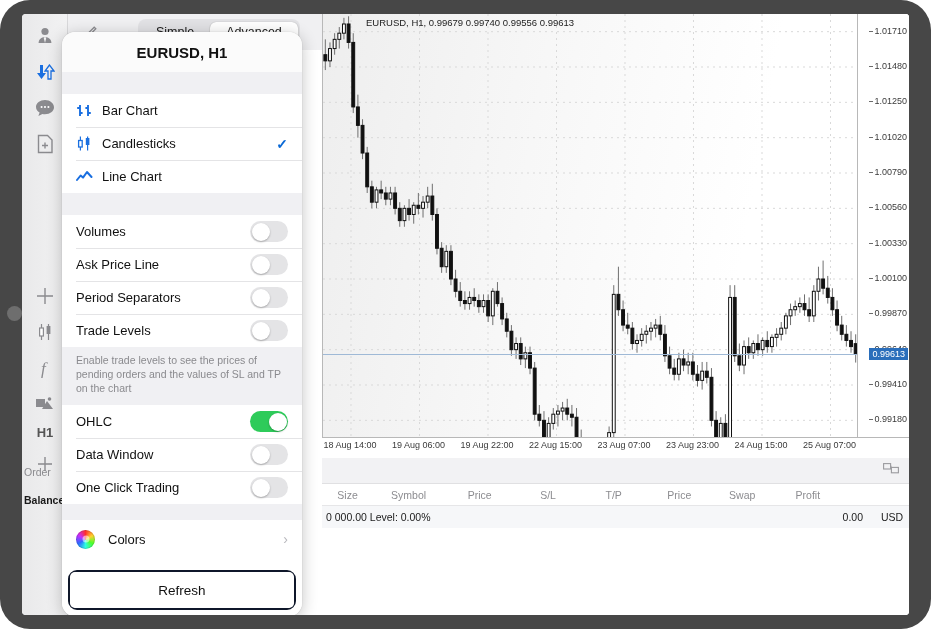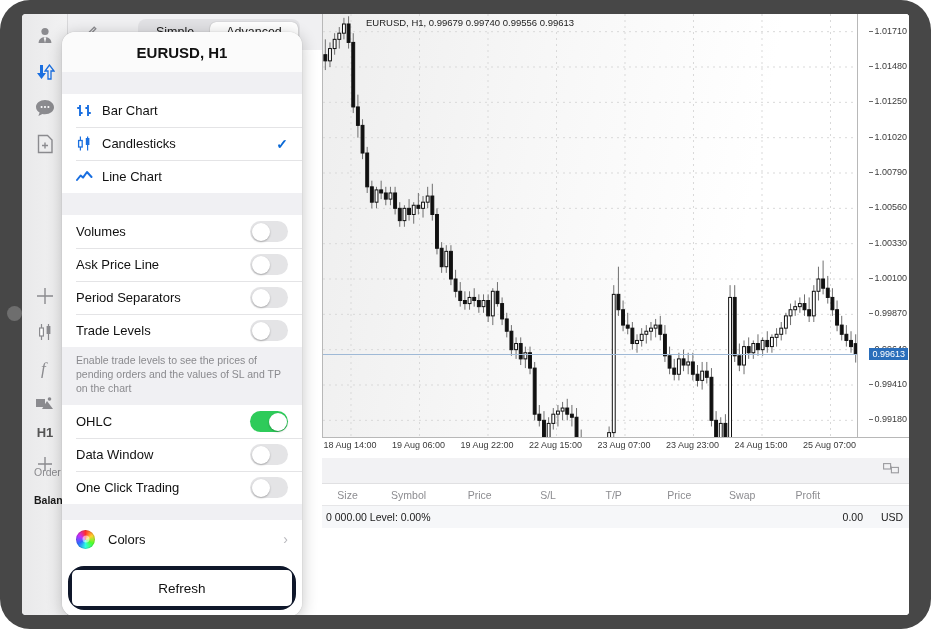--- a/index.html
+++ b/index.html
@@ -42,21 +42,21 @@
     background: linear-gradient(to right,#e9e9ea,#f2f2f3);
     border-right: 1px solid #d8d8da;
   }
   .rail-btn {
     position: absolute; left: 0; width: 46px; height: 36px;
     display: flex; align-items: center; justify-content: center;
   }
   .rail-btn svg { display:block; }
   .rail-label {
     position: absolute; left: 0; width: 46px;
-    font-size: 10.5px; color: #8a8a8e; text-align: left; padding-left: 12px;
+    font-size: 10.5px; color: #8a8a8e; text-align: left; padding-left: 2px;
     white-space: nowrap; overflow: hidden;
   }
   .rail-label.dark { color: #1a1a1a; font-weight: 700; }
   .rail-h1 {
     font-size: 13px; font-weight: 700; color: #555;
   }
 
   
   .chart-pane {
     position: absolute; left: 46px; top: 0;
@@ -220,21 +220,21 @@
     transform: translate(-50%,-50%);
     width: 7px; height: 7px; border-radius: 50%;
     background: rgba(255,255,255,.55);
   }
   .refresh-wrap {
     margin-top: auto;
     background: #ffffff;
     padding: 6px;
   }
   .refresh-hl {
-    border: 4px solid #0f172a; border-radius: 16px;
+    border: 2px solid #0f172a; border-radius: 9px;
     background: #ffffff;
   }
   .refresh-btn {
     height: 36px; display:flex; align-items:center; justify-content:center;
     font-size: 13.5px; color: #111; background: #fff; border-radius: 5px;
   }
 </style>
 </head>
 <body>
 

